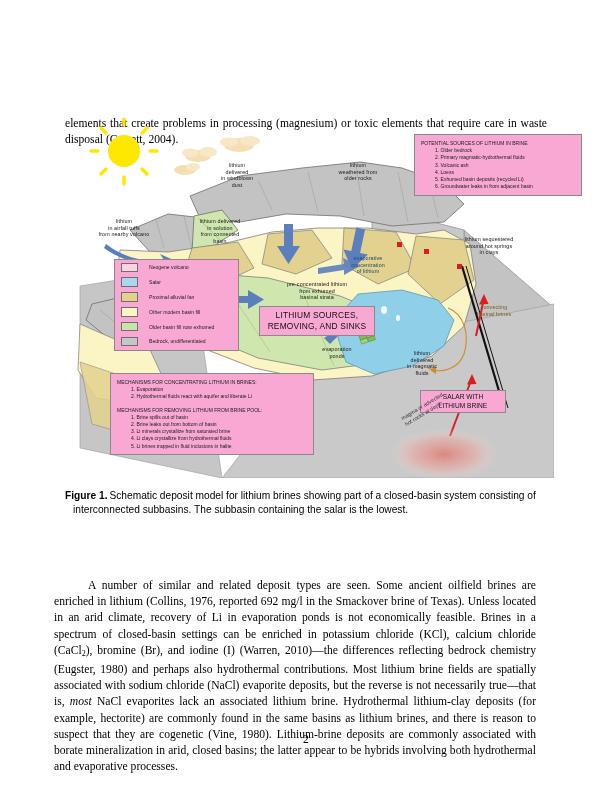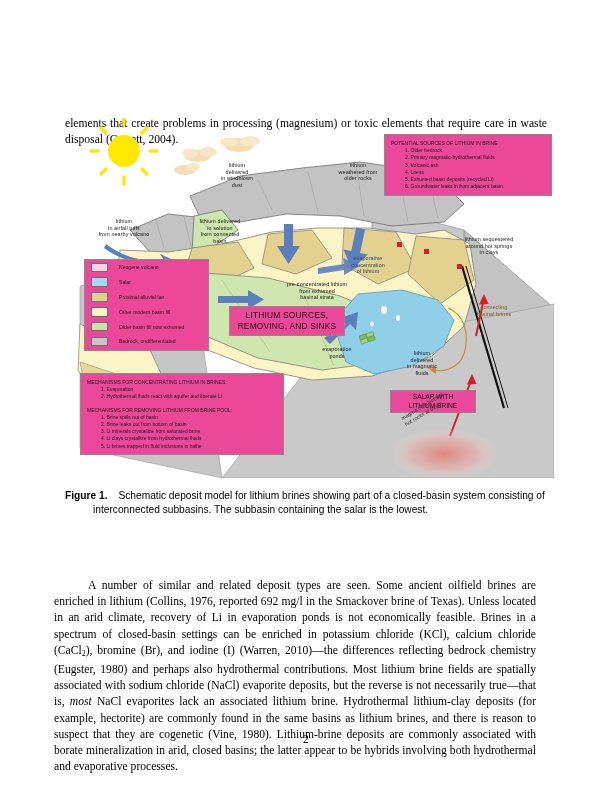--- a/index.html
+++ b/index.html
@@ -39,22 +39,22 @@
   #caption {
     position: absolute;
     left: 65px;
     top: 489px;
     width: 482px;
     font-family: "Liberation Sans", sans-serif;
     font-size: 10.2px;
     line-height: 13.6px;
   }
   #caption .figlabel { font-weight: bold; }
-  #caption .captext { margin-left: 11px; text-align: right; }
-  #caption .cap-l2 { display:block; margin-left: 28px; }
+  #caption .captext { margin-left: 2px; text-align: right; }
+  #caption .cap-l2 { display:block; margin-left: 8px; }
 
   
   #page-number {
     position: absolute;
     left: 0; right: 0;
     top: 733px;
     text-align: center;
     font-family: "Liberation Serif", serif;
     font-size: 11.6px;
   }
@@ -76,23 +76,24 @@
     line-height: 6.6px;
     color: #1b1b1b;
     text-align: center;
     white-space: nowrap;
     letter-spacing: 0.1px;
   }
 
   
   .fig-box {
     position: absolute;
-    background: #ec4899;
+    background: #f9a8d4;
     border: 0.8px solid #8a8a8a;
     box-sizing: border-box;
+    margin-left: 30px;
   }
   .box-title {
     font-family: "Liberation Sans", sans-serif;
     font-size: 5.0px;
     line-height: 7.2px;
     color: #1b1b1b;
     white-space: nowrap;
   }
   .box-item {
     font-family: "Liberation Sans", sans-serif;

